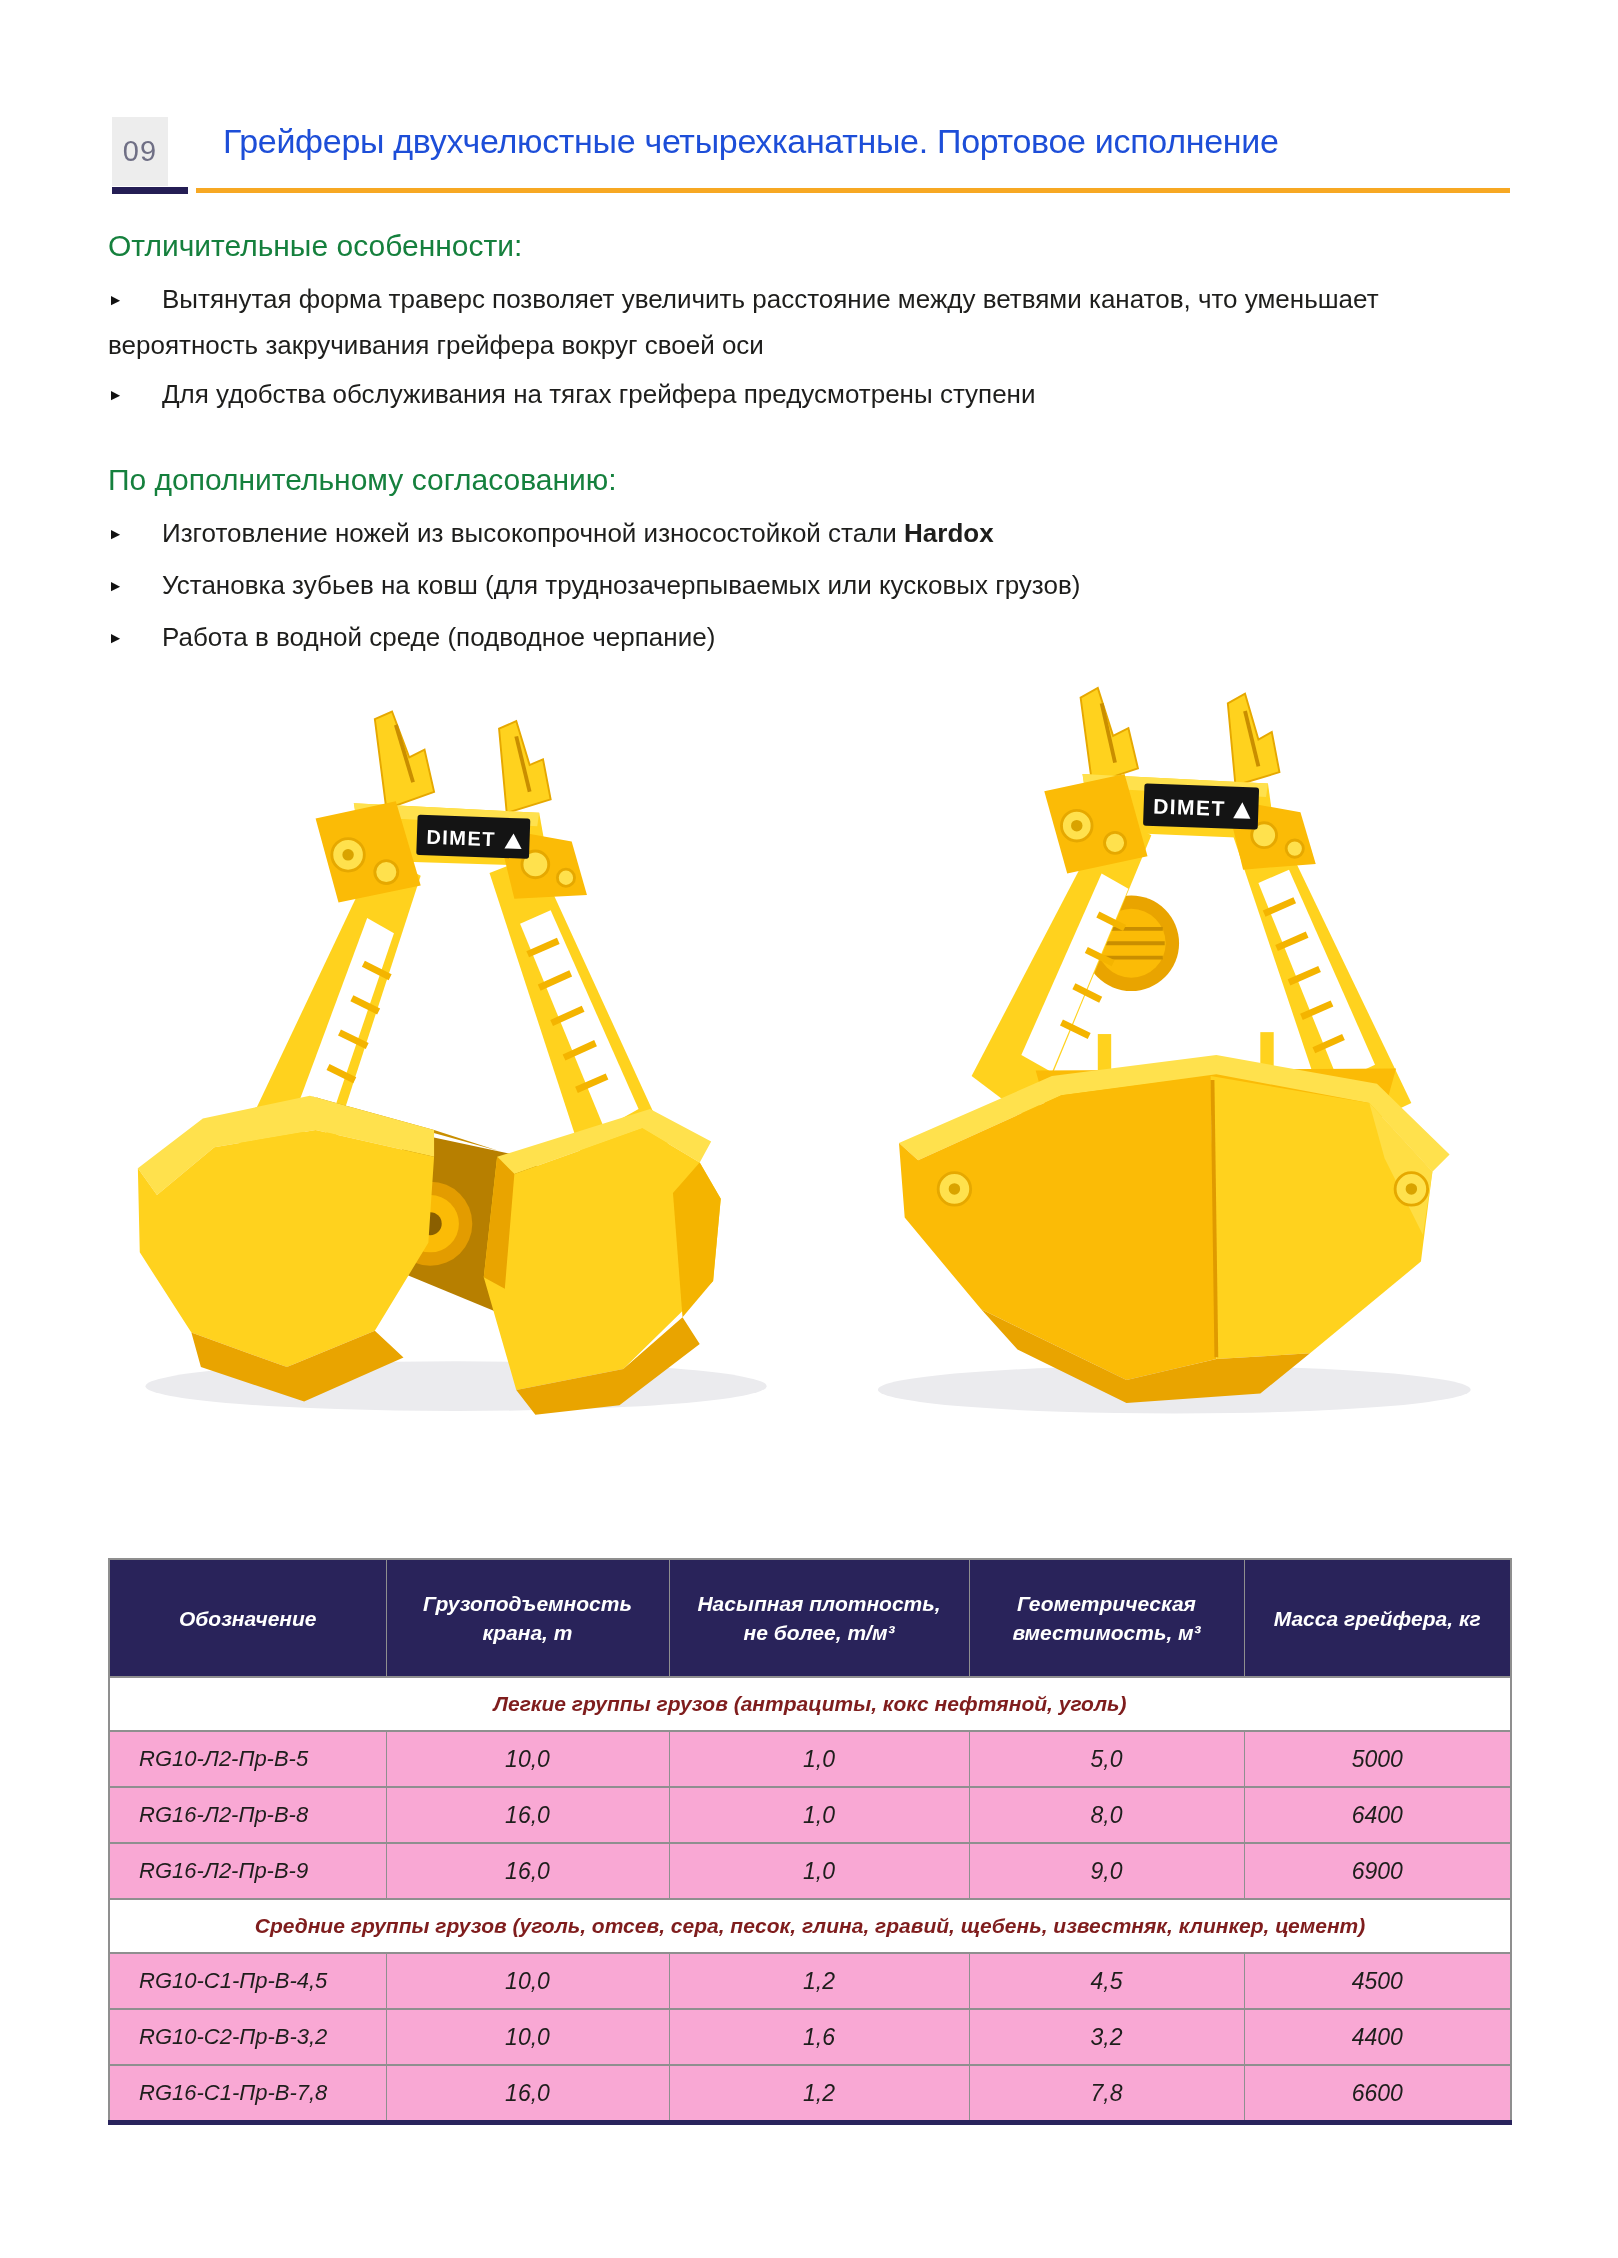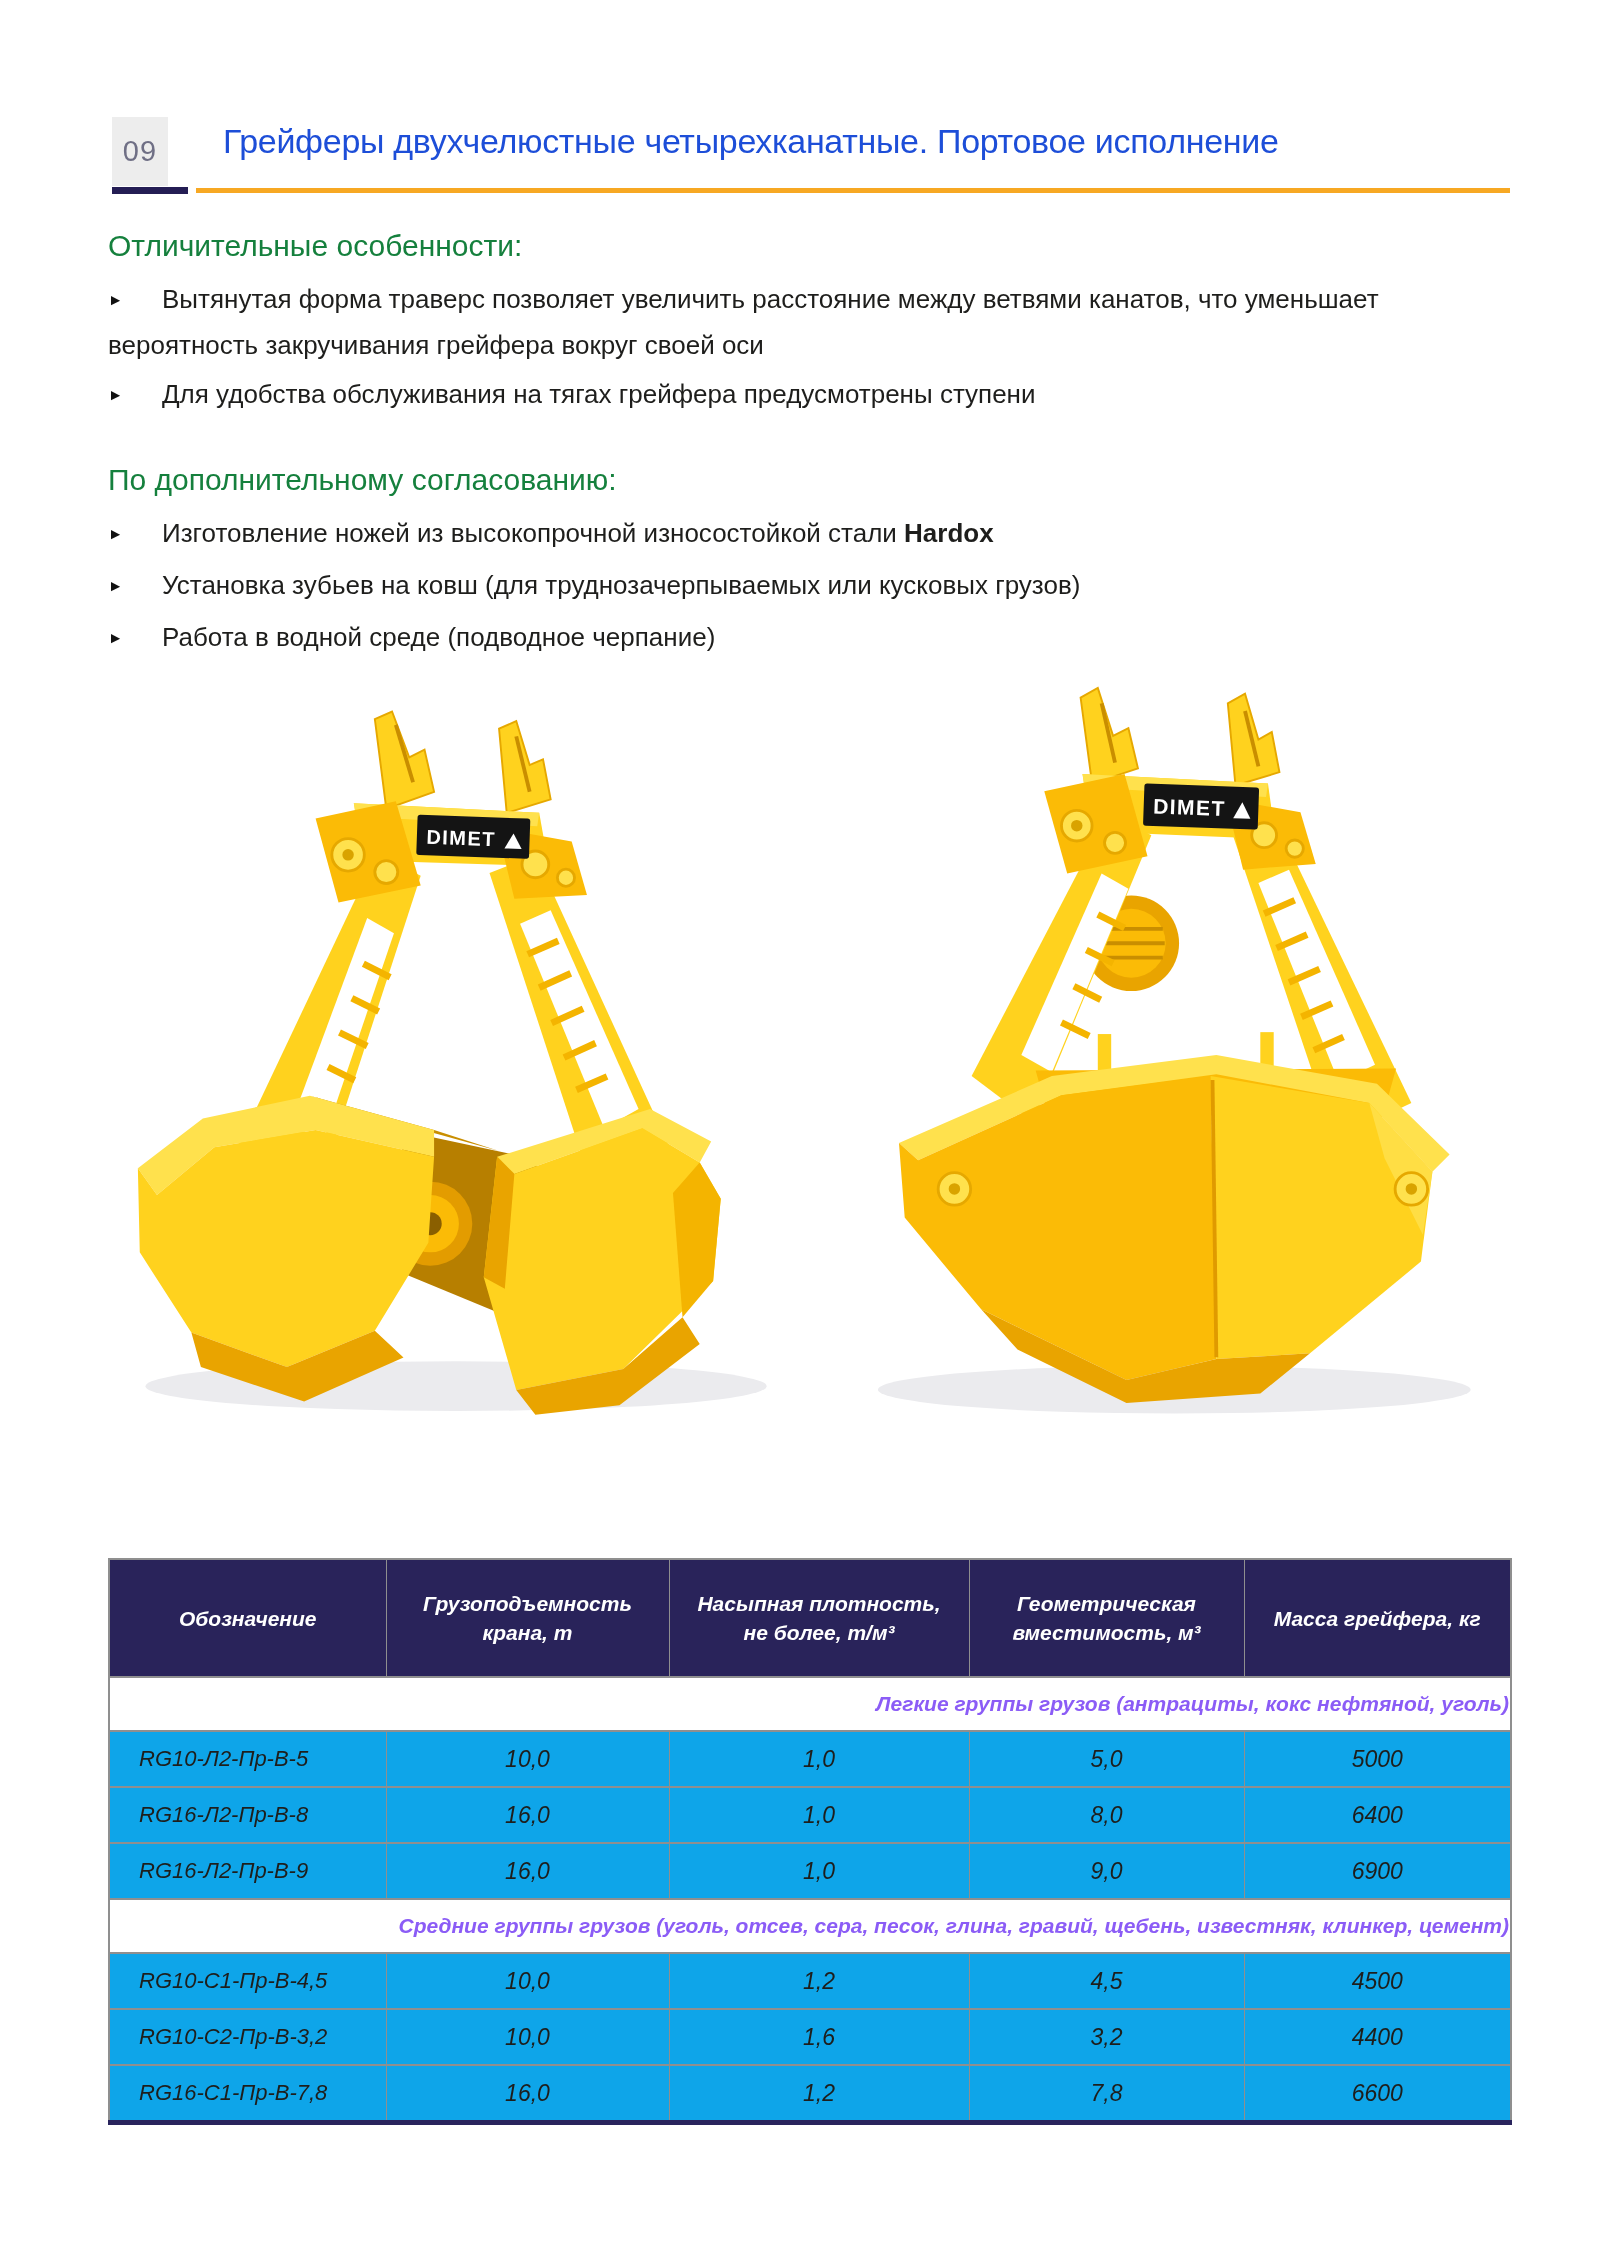--- a/index.html
+++ b/index.html
@@ -44,25 +44,25 @@
   }
   .spec-table th,.spec-table td{
     border-left:1.9px solid #8f8f8f;border-right:1.9px solid #8f8f8f;
     border-top:2.9px solid #8f8f8f;border-bottom:2.9px solid #8f8f8f;
   }
   .spec-table thead th{
     background:#29235a;color:#ffffff;font-size:21px;font-weight:bold;
     height:116px;padding:0 15.3px;text-align:center;vertical-align:middle;line-height:29px;
   }
   .spec-table .group-row td{
-    height:50px;font-size:21px;font-weight:bold;text-align:right;
-    vertical-align:middle;background:#ffffff;color:#8b5cf6;
+    height:50px;font-size:21px;font-weight:bold;text-align:center;
+    vertical-align:middle;background:#ffffff;color:#7f1d1d;
   }
   .spec-table tbody td{
-    height:52px;font-size:23px;text-align:center;vertical-align:middle;background:#0ea5e9;
+    height:52px;font-size:23px;text-align:center;vertical-align:middle;background:#f9a8d4;
   }
   .spec-table tbody td.designation{
     text-align:left;padding-left:29px;font-size:22px;
   }
 </style>
 </head>
 <body>
 
 <div class="page">
 

